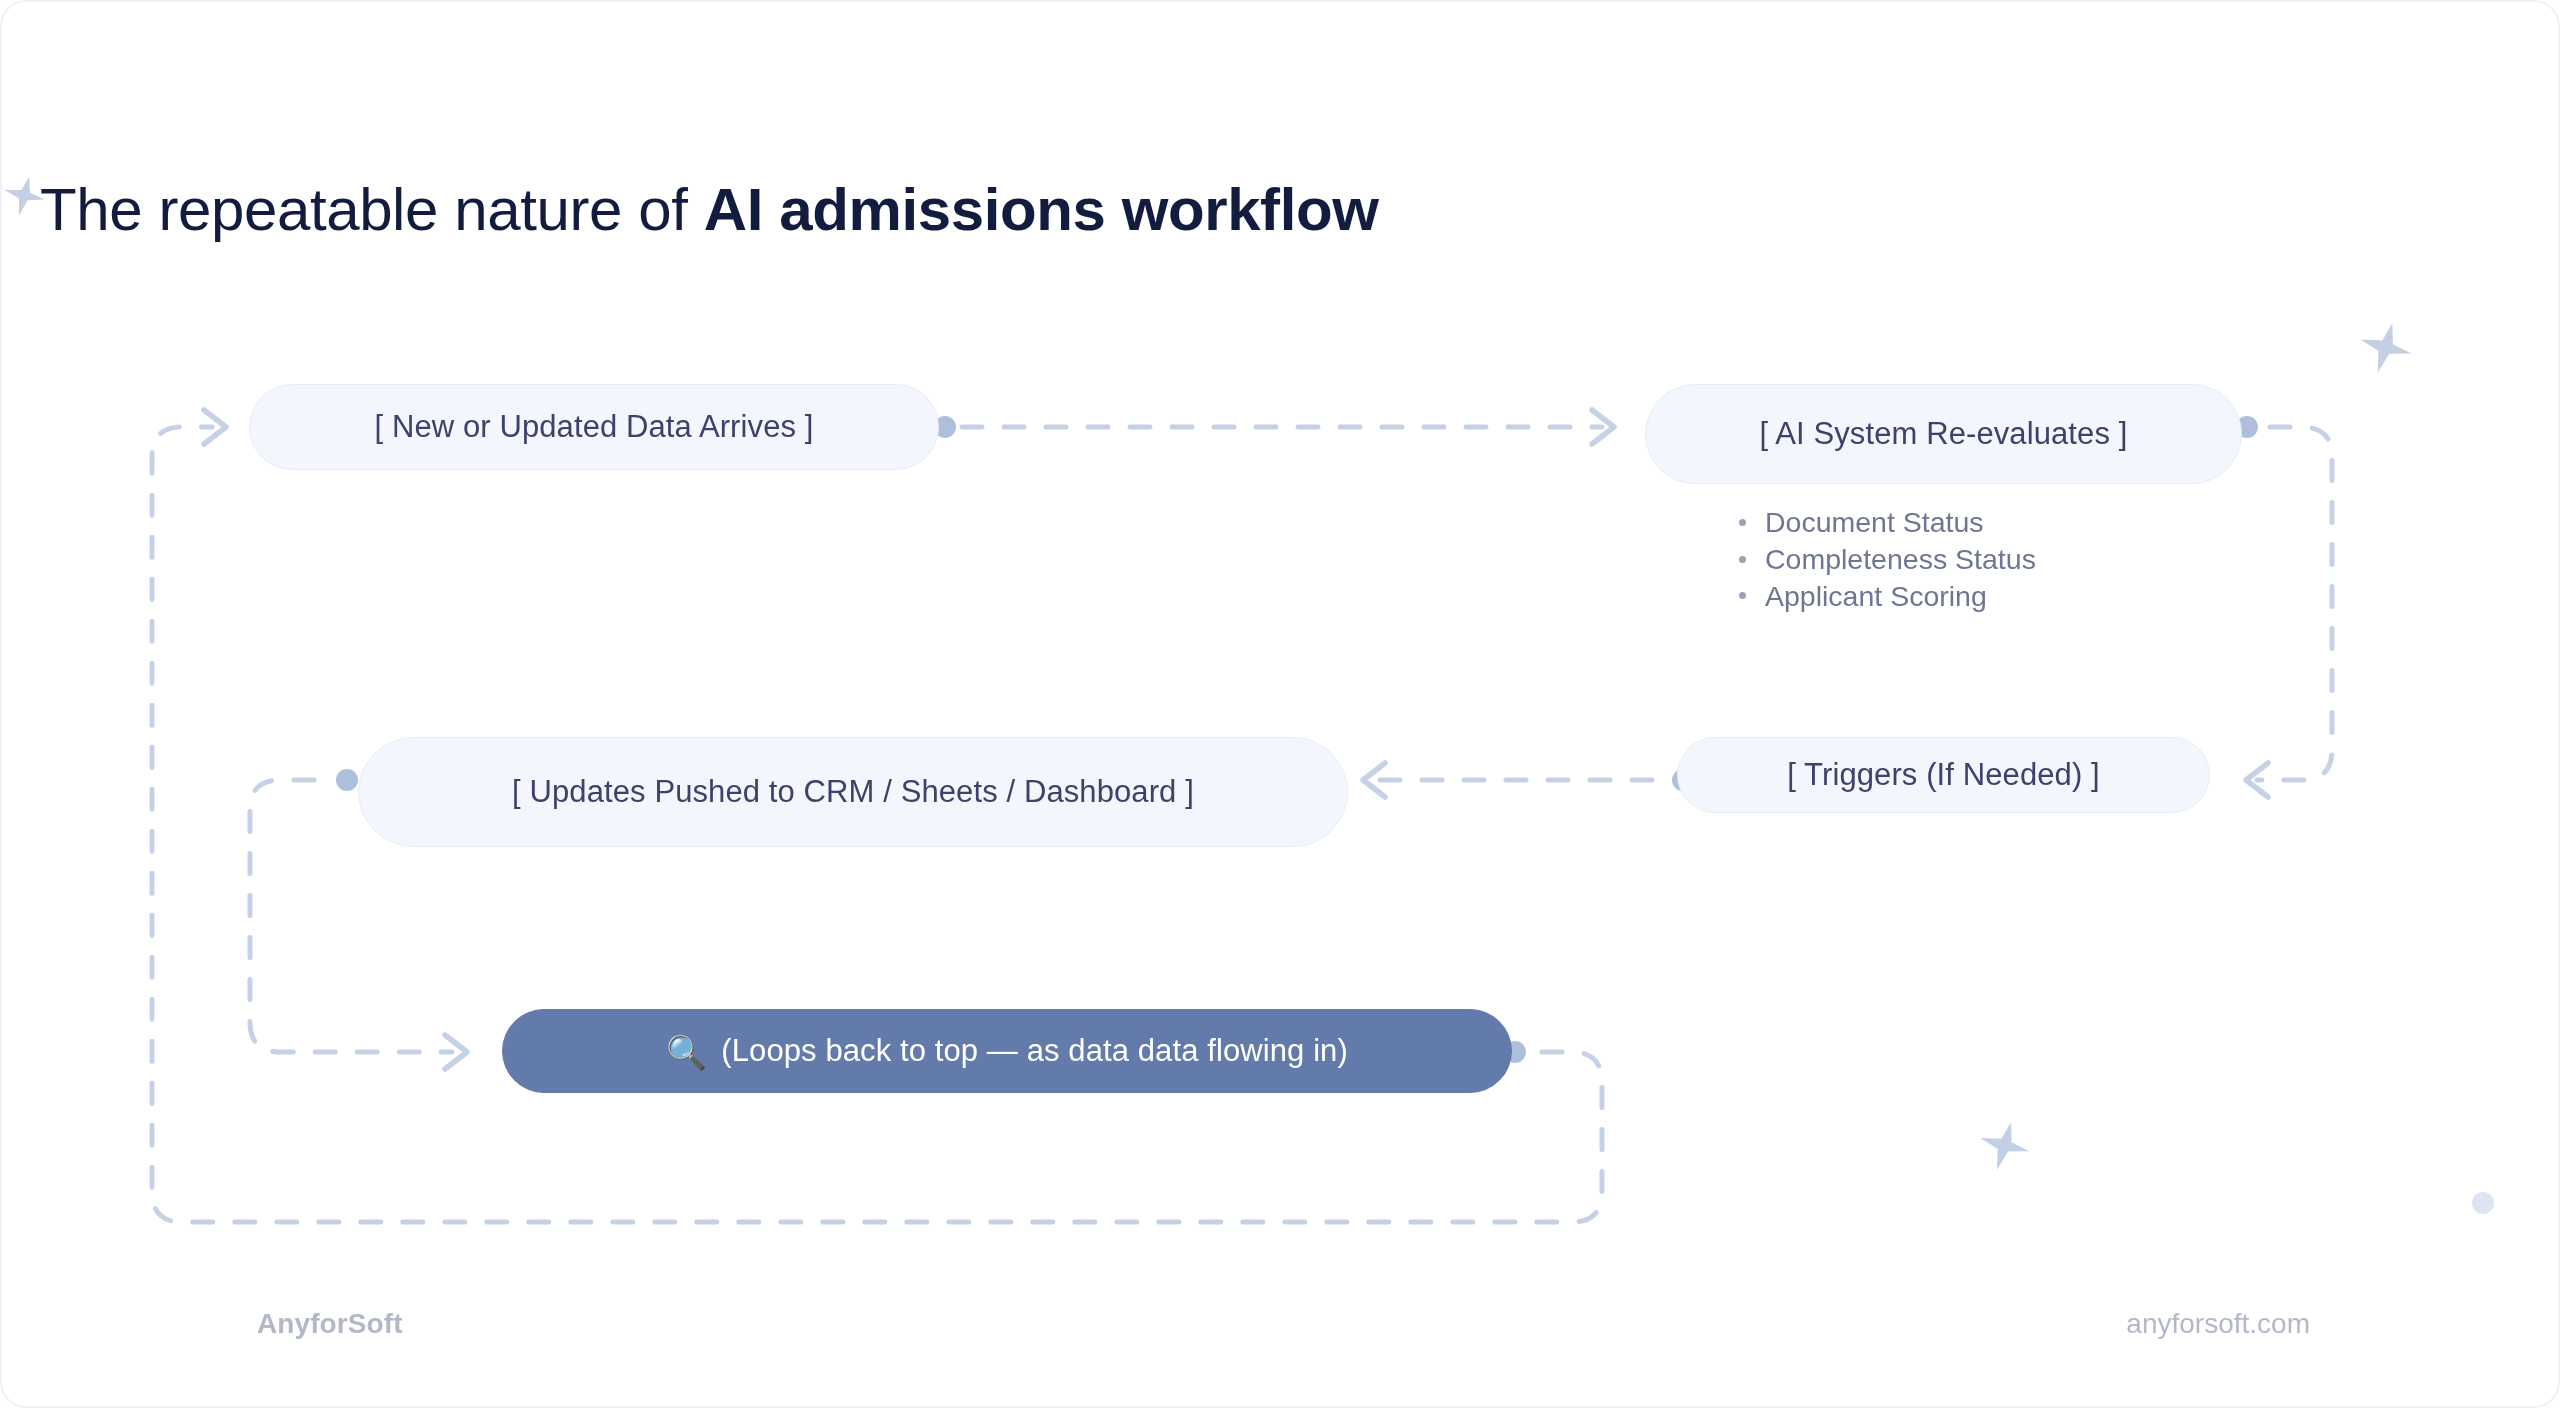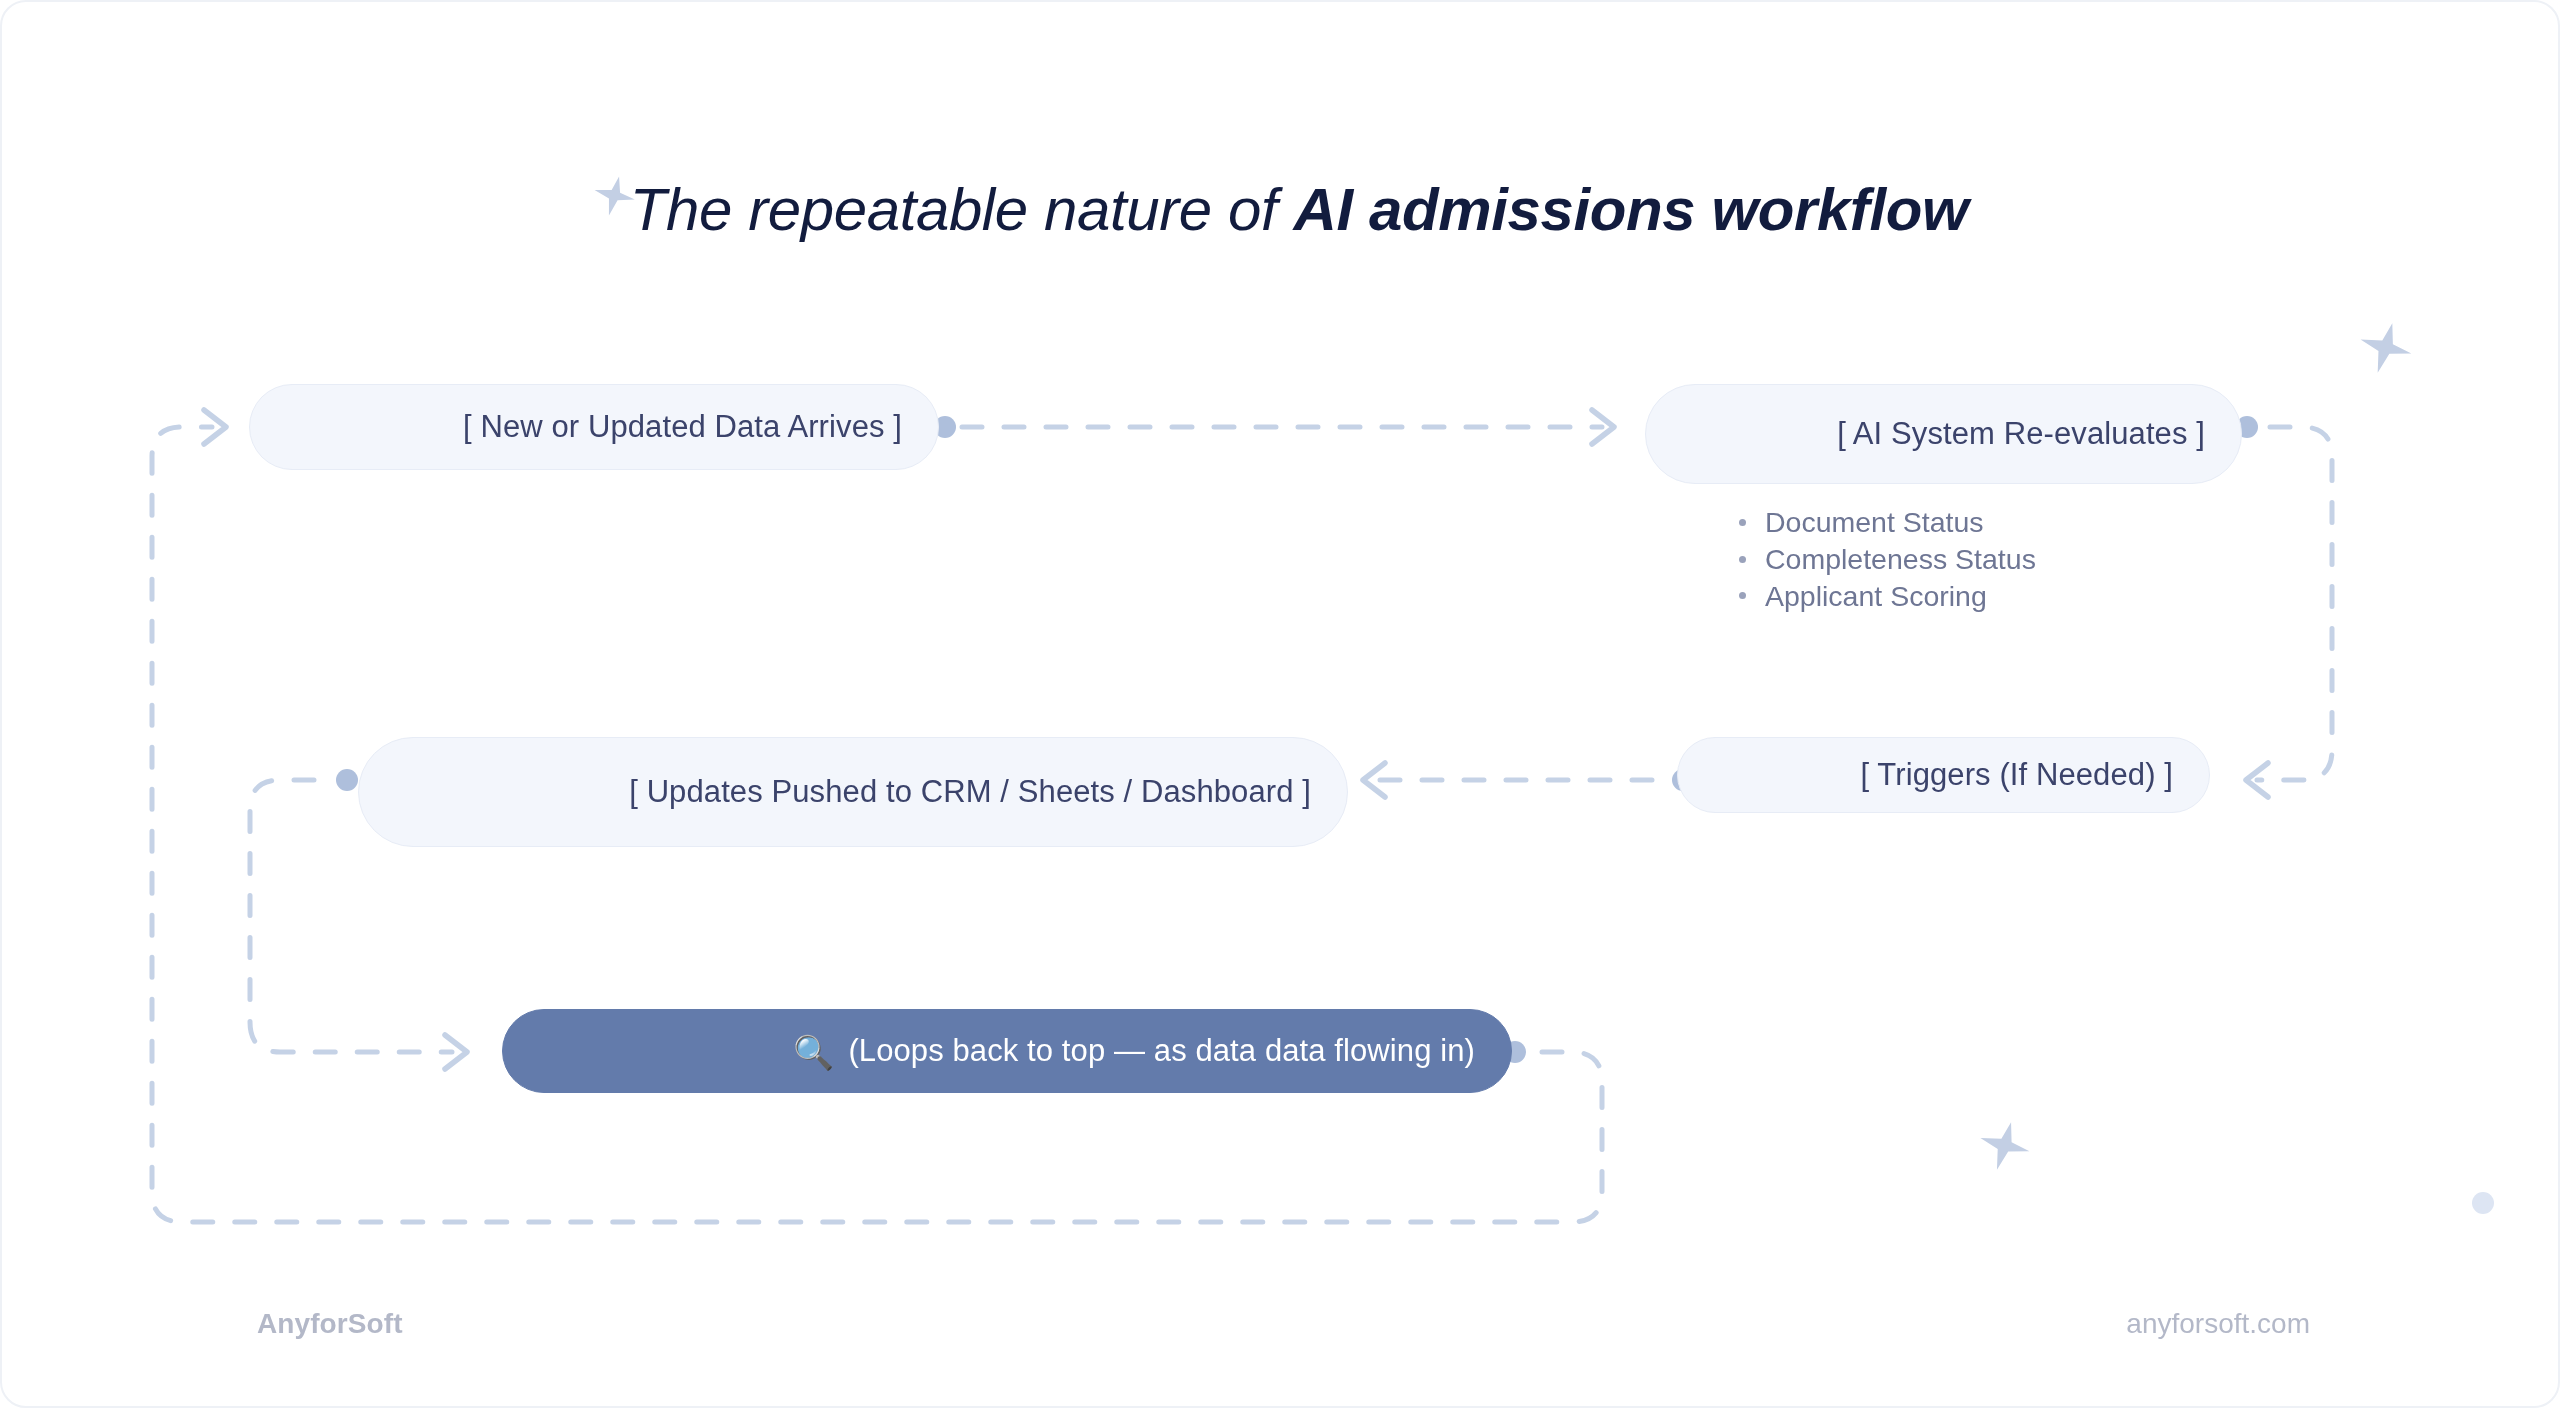--- a/index.html
+++ b/index.html
@@ -16,23 +16,21 @@
     border:2px solid #eef1f6;
     border-radius:26px;
     box-sizing:border-box;
     overflow:hidden;
   }
 
   
   .title-wrap{
     position:absolute;
     left:0;right:0;top:172px;
-    text-align:center;
     white-space:nowrap;
-    font-style:italic;
   }
   .title-star{
     display:inline-block;
     vertical-align:middle;
     width:44px;height:44px;
     margin-right:-6px;
     margin-bottom:26px;
   }
   .title-text{
     display:inline-block;
@@ -49,21 +47,21 @@
     position:absolute;left:0;top:0;
     width:2560px;height:1408px;
     pointer-events:none;
   }
 
   
   .node{
     position:absolute;
     display:flex;
     align-items:center;
-    justify-content:flex-end;
+    justify-content:center;
     box-sizing:border-box;
     border-radius:999px;
     background:#f3f6fc;
     border:1.5px solid #e7ecf6;
     color:#3b436b;
     font-size:31px;
     letter-spacing:0.1px;
     white-space:nowrap;
     padding:0 36px;
   }

